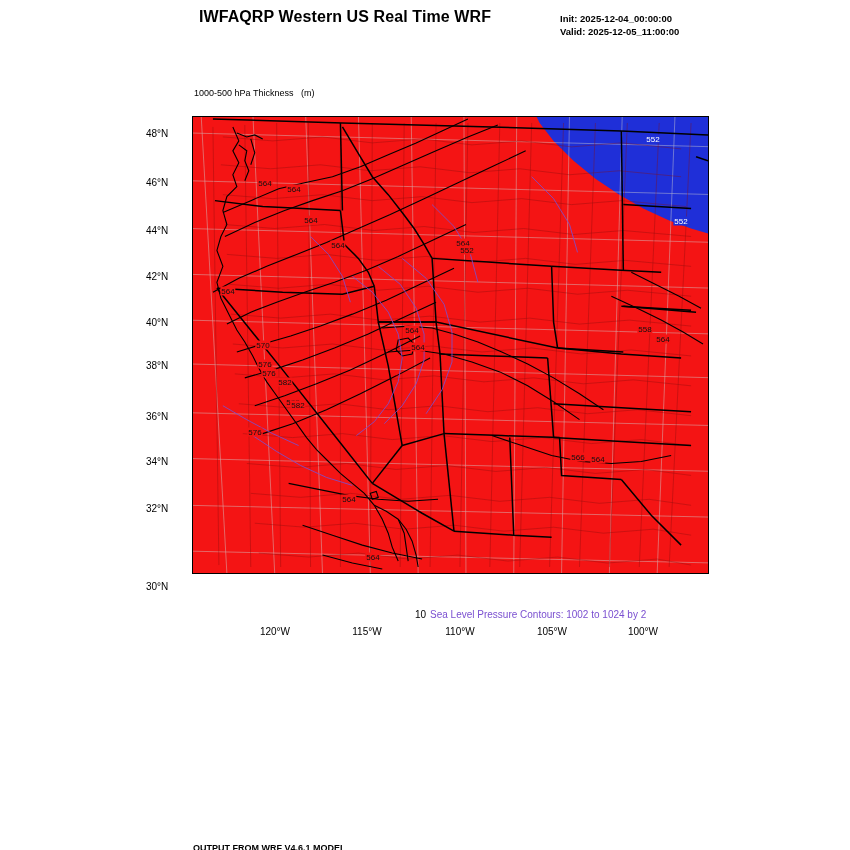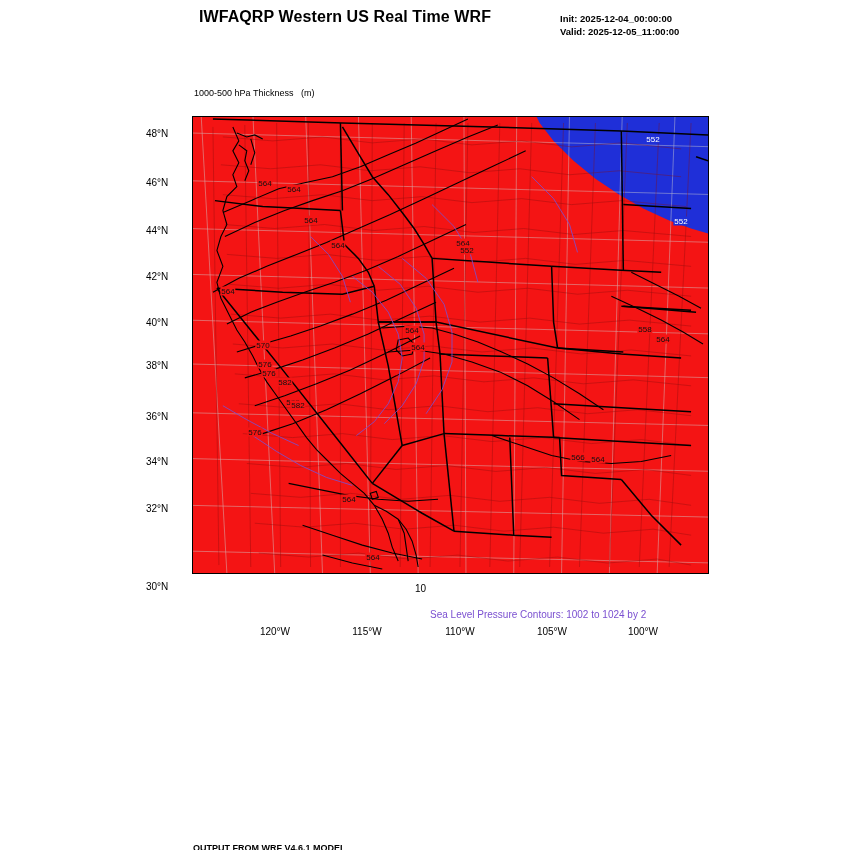--- a/index.html
+++ b/index.html
@@ -78,21 +78,21 @@
     font-size: 10px;
     text-align: center;
     width: 60px;
     white-space: nowrap;
     margin-top: 44px;
   }
 
   .caption-left {
     position: absolute;
     left: 415px;
-    top: 583px;
+    top: 609px;
     font-size: 10px;
     color: #000000;
   }
   .caption-slp {
     position: absolute;
     left: 430px;
     top: 609px;
     font-size: 10px;
     color: #7a4fd0;
     white-space: nowrap;

